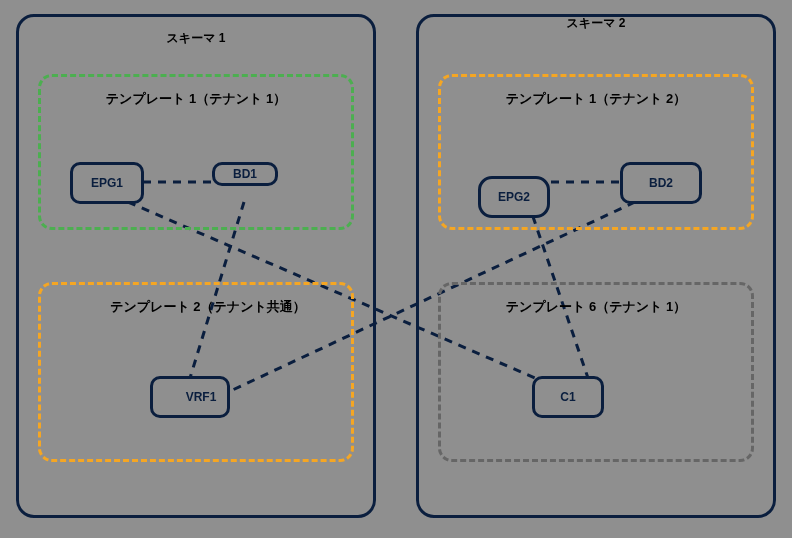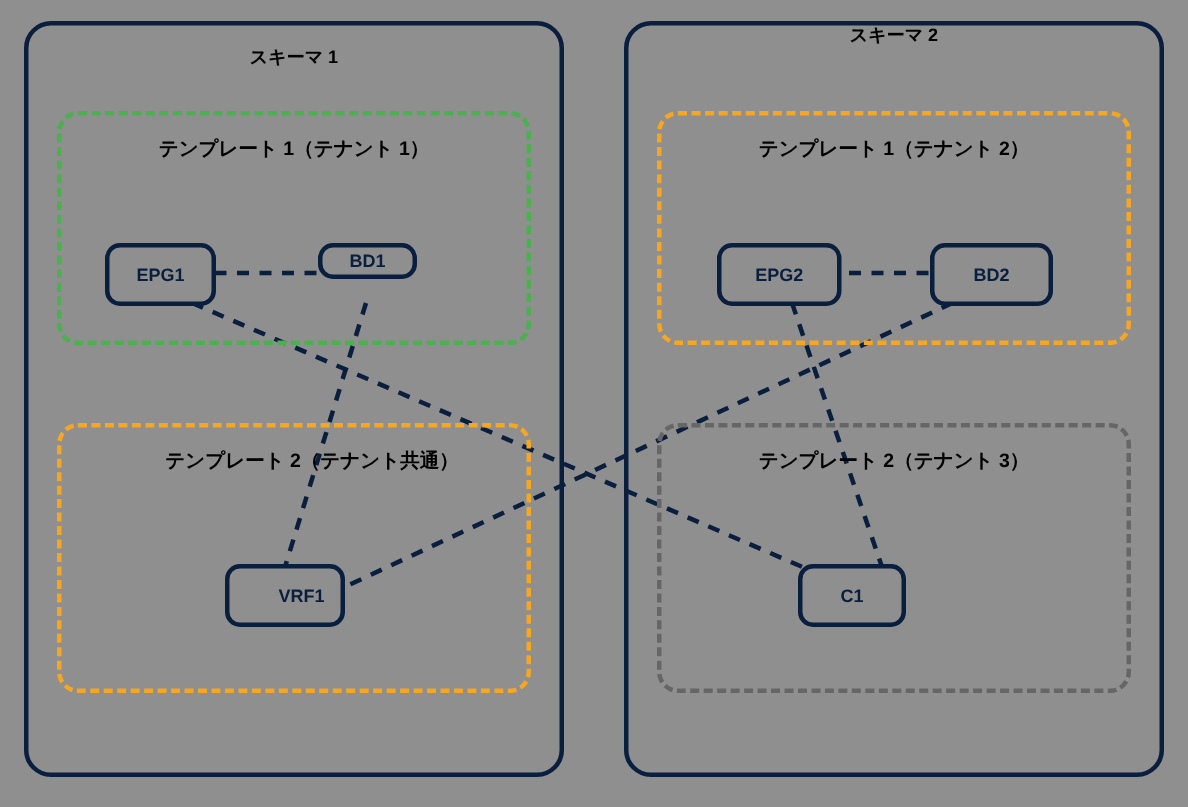--- a/index.html
+++ b/index.html
@@ -87,19 +87,19 @@
 <div class="template-title" style="left:48px; top:298px;">テンプレート 2（テナント共通）</div>
 
 <div class="node" style="left:150px; top:376px; width:80px; height:42px;padding-left:22px;">VRF1</div>
 
 <div class="schema-box" style="left:416px; top:14px; width:360px; height:504px;"></div>
 <div class="schema-title" style="left:496px; top:15px;">スキーマ 2</div>
 
 <div class="template-box" style="left: 438px; top: 74px; width: 316px; height: 156px; border-color: rgb(245, 166, 35);"></div>
 <div class="template-title" style="left:436px; top:90px;">テンプレート 1（テナント 2）</div>
 
-<div class="node" style="left:478px; top:162px; width:83px; height:42px;">EPG2</div>
+<div class="node" style="left:478px; top:176px; width:72px; height:42px;border-radius:14px;">EPG2</div>
 <div class="node" style="left:620px; top:162px; width:82px; height:42px;">BD2</div>
 
 <div class="template-box" style="left: 438px; top: 282px; width: 316px; height: 180px; border-color: rgb(102, 102, 102);"></div>
-<div class="template-title" style="left:436px; top:298px;">テンプレート 2（テナント 3）</div>
+<div class="template-title" style="left:436px; top:298px;">テンプレート 6（テナント 1）</div>
 
 <div class="node" style="left:532px; top:376px; width:72px; height:42px;">C1</div>
 
 </body></html>

